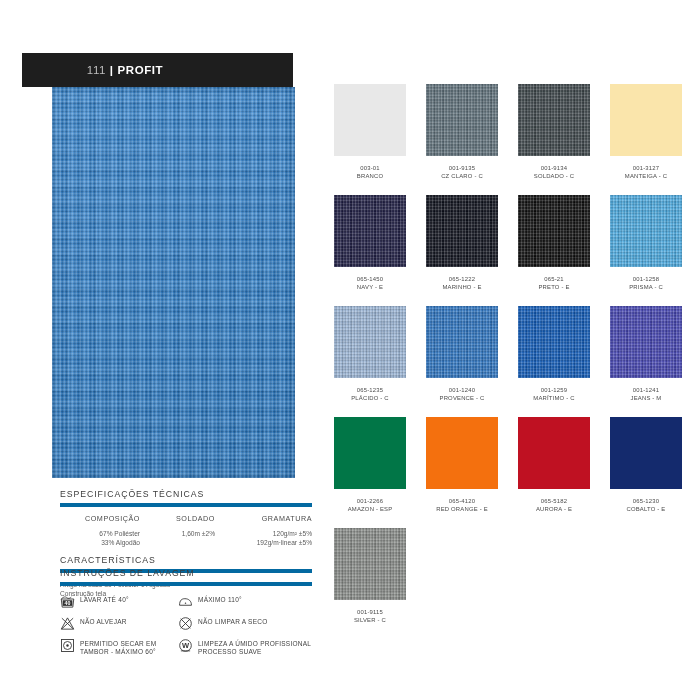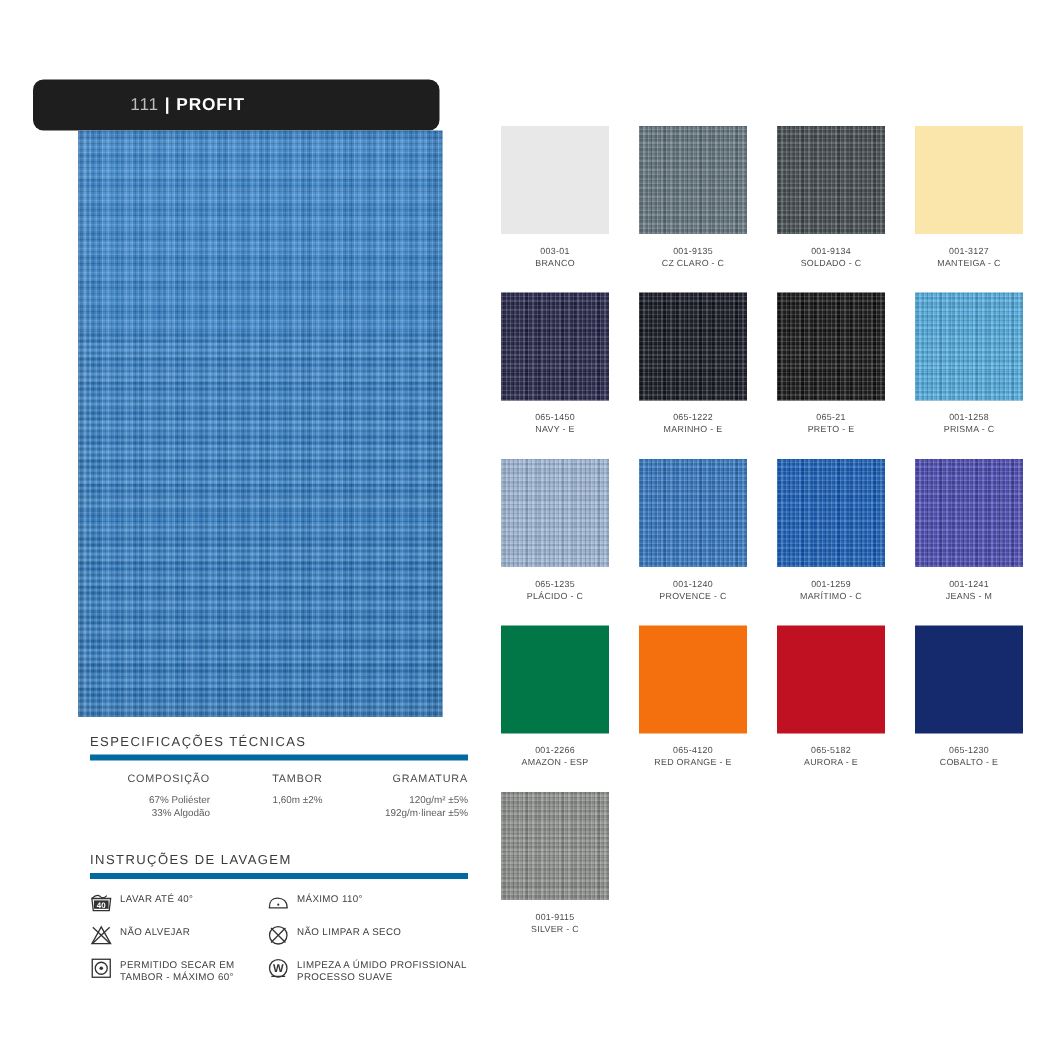--- a/index.html
+++ b/index.html
@@ -22,21 +22,20 @@
     width: 320px; height: 700px;
   }
 
   #title-bar {
     position: absolute;
     left: 22px; top: 53px;
     width: 271px; height: 34px;
     background: #1e1e1e;
     display: flex;
     align-items: center;
-    border-radius: 7px;
   }
   #title-text {
     margin-left: 42px;
     font-size: 11.5px;
     letter-spacing: 0.6px;
     color: #ffffff;
     white-space: pre;
   }
   #title-text .code { color: #bdbdbd; font-weight: 400; }
   #title-text .sep  { color: #ffffff; font-weight: 700; }
@@ -204,31 +203,38 @@
 
   <div class="info-block" id="specs-block">
     <div class="sec-title">ESPECIFICAÇÕES TÉCNICAS</div>
     <div id="specs-table">
       <div class="spec-col c1">
         <div class="spec-h">COMPOSIÇÃO</div>
         <div class="spec-v">67% Poliéster</div>
         <div class="spec-v">33% Algodão</div>
       </div>
       <div class="spec-col c2">
-        <div class="spec-h">TAMBOR</div>
+        <div class="spec-h">SOLDADO</div>
         <div class="spec-v">1,60m ±2%</div>
       </div>
       <div class="spec-col c3">
         <div class="spec-h">GRAMATURA</div>
         <div class="spec-v">120g/m² ±5%</div>
         <div class="spec-v">192g/m·linear ±5%</div>
       </div>
     </div>
   </div>
 
+  <div class="info-block" id="charac-block">
+    <div class="sec-title">CARACTERÍSTICAS</div>
+    <div id="charac-lines">
+      <div>Artigo na base do Poliéster e Algodão</div>
+      <div>Construção tela</div>
+    </div>
+  </div>
 
   <div class="info-block" id="wash-block">
     <div class="sec-title">INSTRUÇÕES DE LAVAGEM</div>
     <div id="wash-grid">
 
       <div class="wash-item">
         <span class="wash-icon">
           <svg viewBox="0 0 24 24">
             <path d="M2 8 L22 8 L20.5 21 L3.5 21 Z" fill="none" stroke="#333" stroke-width="1.4"></path>
             <path d="M2 8 C6 4, 9 4, 11 6 C13 8, 16 7, 18 5" fill="none" stroke="#333" stroke-width="1.3"></path>

